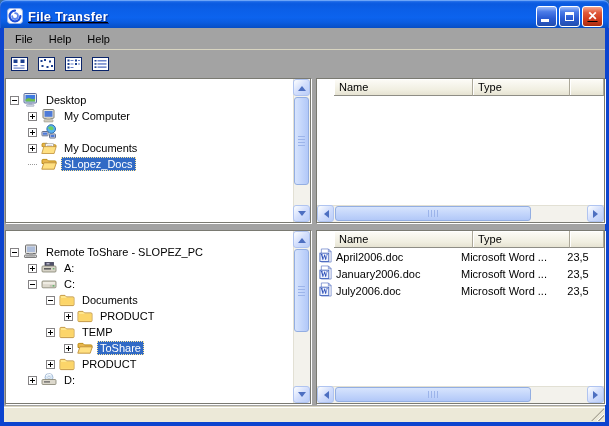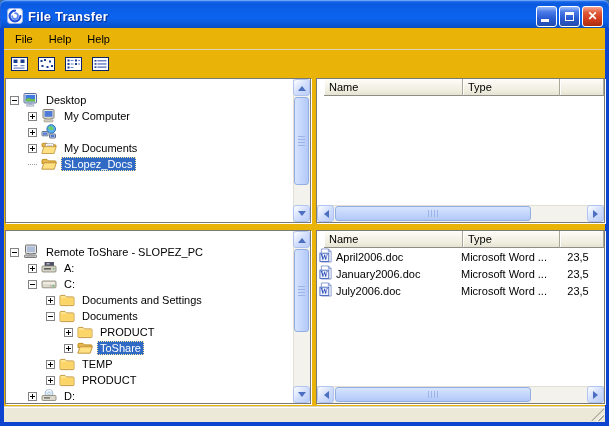--- a/index.html
+++ b/index.html
@@ -8,20 +8,21 @@
 
   .window { position:relative; width:609px; height:426px; }
 
   
   .titlebar {
     position:absolute; top:0; left:0; right:0; height:32px;
     border-radius:6px 6px 0 0;
     background:linear-gradient(180deg,#4a90f4 0%,#1765e6 6%,#0a5ae0 12%,#0b5fe8 30%,#0c63ee 55%,#0a5ce0 70%,#0750c8 85%,#0340ae 97%,#0236a0 100%);
     display:flex; align-items:center;
     box-shadow: inset 0 1px 0 #6ba4f8, inset 1px 0 0 #1e5edb, inset -1px 0 0 #1e5edb;
+    text-decoration: underline;
   }
   .app-icon { width:16px; height:16px; margin:0 5px 0 7px; flex:0 0 auto; }
   .title-text {
     color:#fff; font-weight:bold; font-size:13px; letter-spacing:.2px;
     text-shadow:1px 1px 1px #00268e;
   }
   .titlebar-buttons { margin-left:auto; display:flex; gap:2px; padding-right:6px; }
   .tb-btn {
     width:21px; height:21px; border-radius:3px; border:1px solid #fff;
     display:flex; align-items:center; justify-content:center;
@@ -29,21 +30,21 @@
   }
   .tb-btn.blue  { background:linear-gradient(180deg,#9dbcf8 0%,#4c7ce8 25%,#2a5bd2 60%,#234ead 100%); }
   .tb-btn.red   { background:linear-gradient(180deg,#f6a58c 0%,#e0593a 30%,#d03c1d 65%,#aa2d10 100%); }
   .glyph-min { position:absolute; left:4px; bottom:4px; width:8px; height:3px; background:#fff; }
   .glyph-max { width:9px; height:9px; border:1px solid #fff; border-top:3px solid #fff; }
   .glyph-close { font-size:12px; line-height:1; }
 
   
   .frame {
     position:absolute; top:28px; left:0; right:0; bottom:0;
-    background:#eab308;
+    background:#a3a3a3;
     border:4px solid #0c44cf; border-top:0;
   }
   
 
   .menubar { position:absolute; top:0; left:0; right:0; height:21px; display:flex; align-items:center; padding-left:3px; }
   .menu-item { padding:3px 8px; color:#000; }
   .menu-sep { position:absolute; top:21px; left:0; right:0; height:1px; background:#fff; border-top:1px solid #d8d4c0; }
 
   .toolbar { position:absolute; top:23px; left:0; right:0; height:25px; display:flex; align-items:center; gap:4px; padding-left:4px; }
   .tool-btn { width:23px; height:20px; display:flex; align-items:center; justify-content:center; border:1px solid transparent; }
@@ -66,21 +67,21 @@
   }
   .expander::before { content:''; position:absolute; left:1px; right:1px; top:3px; height:1px; background:#000; }
   .expander.plus::after { content:''; position:absolute; top:1px; bottom:1px; left:3px; width:1px; background:#000; }
   .connector { flex:0 0 auto; width:9px; height:1px; border-top:1px dotted #9a9a9a; margin-right:4px; }
   .tree-icon { flex:0 0 auto; width:16px; height:16px; margin-right:4px; }
   .tree-icon svg { display:block; }
   .tree-label { padding:1px 3px; color:#000; }
   .tree-label.sel { background:#316ac5; color:#fff; outline:1px dotted #ffe89c; outline-offset:-1px; }
 
   
-  .list-header { position:absolute; top:0; left:7px; right:0; height:17px; display:grid; grid-template-columns:139px 97px 1fr; }
+  .list-header { position:absolute; top:0; left:17px; right:0; height:17px; display:grid; grid-template-columns:139px 97px 1fr; }
   .hcell {
     background:linear-gradient(180deg,#fdfcf8 0%,#f0eee0 70%,#e6e3d2 100%);
     border-bottom:1px solid #8e8d85; border-right:1px solid #aca899;
     box-shadow:inset 1px 1px 0 #ffffff;
     padding:2px 0 0 5px; color:#000; overflow:hidden;
   }
   .list-body { position:absolute; top:17px; left:0; right:0; bottom:17px; background:#fff; overflow:hidden; }
   .file-row { height:17px; display:grid; grid-template-columns:139px 97px 1fr; align-items:center; }
   .cell-name { display:flex; align-items:center; padding-left:2px; overflow:hidden; white-space:nowrap; }
   .cell-name svg { flex:0 0 auto; margin-right:3px; }
@@ -362,72 +363,61 @@
                 <rect x="1" y="5" width="14" height="6.8" rx="1" fill="#dcd8cc" stroke="#82806e" stroke-width=".8"></rect>
                 <rect x="2" y="6" width="12" height="2.2" fill="#efece3"></rect>
                 <rect x="11.5" y="9.3" width="2" height="1.2" fill="#3fa34d"></rect>
                 <rect x="8.8" y="9.3" width="2" height="1.2" fill="#b8b4a8"></rect>
               </svg>
             </span>
             <span class="tree-label">C:</span>
           </div>
           <div class="tree-row">
             <span class="tree-indent" style="width: 40px;"></span>
-            <span class="expander plus"></span>
+            <span class="expander"></span>
             <span class="tree-icon">
               <svg viewBox="0 0 16 16" width="16" height="16">
                 <path d="M1 4.3 c0-.5.4-.9.9-.9 h4.1 l1.5 1.5 h6.6 c.5 0 .9.4.9.9 v6.9 c0 .5-.4.9-.9.9 H1.9 c-.5 0-.9-.4-.9-.9 z" fill="#ffe68c" stroke="#c09038" stroke-width=".9"></path>
                 <path d="M1.5 6 h13 v6 c0 .4-.3.7-.7.7 H2.2 c-.4 0-.7-.3-.7-.7 z" fill="#fcd569"></path>
               </svg>
             </span>
-            <span class="tree-label">Documents and Settings</span>
-          </div>
-          <div class="tree-row">
-            <span class="tree-indent" style="width: 40px;"></span>
-            <span class="expander"></span>
+            <span class="tree-label">Documents</span>
+          </div>
+          <div class="tree-row">
+            <span class="tree-indent" style="width: 58px;"></span>
+            <span class="expander plus"></span>
             <span class="tree-icon">
               <svg viewBox="0 0 16 16" width="16" height="16">
                 <path d="M1 4.3 c0-.5.4-.9.9-.9 h4.1 l1.5 1.5 h6.6 c.5 0 .9.4.9.9 v6.9 c0 .5-.4.9-.9.9 H1.9 c-.5 0-.9-.4-.9-.9 z" fill="#ffe68c" stroke="#c09038" stroke-width=".9"></path>
                 <path d="M1.5 6 h13 v6 c0 .4-.3.7-.7.7 H2.2 c-.4 0-.7-.3-.7-.7 z" fill="#fcd569"></path>
               </svg>
             </span>
-            <span class="tree-label">Documents</span>
-          </div>
-          <div class="tree-row">
-            <span class="tree-indent" style="width: 58px;"></span>
+            <span class="tree-label">PRODUCT</span>
+          </div>
+          <div class="tree-row">
+            <span class="tree-indent" style="width: 40px;"></span>
             <span class="expander plus"></span>
             <span class="tree-icon">
               <svg viewBox="0 0 16 16" width="16" height="16">
                 <path d="M1 4.3 c0-.5.4-.9.9-.9 h4.1 l1.5 1.5 h6.6 c.5 0 .9.4.9.9 v6.9 c0 .5-.4.9-.9.9 H1.9 c-.5 0-.9-.4-.9-.9 z" fill="#ffe68c" stroke="#c09038" stroke-width=".9"></path>
                 <path d="M1.5 6 h13 v6 c0 .4-.3.7-.7.7 H2.2 c-.4 0-.7-.3-.7-.7 z" fill="#fcd569"></path>
               </svg>
             </span>
-            <span class="tree-label">PRODUCT</span>
+            <span class="tree-label">TEMP</span>
           </div>
           <div class="tree-row">
             <span class="tree-indent" style="width: 58px;"></span>
             <span class="expander plus"></span>
             <span class="tree-icon">
               <svg viewBox="0 0 16 16" width="16" height="16">
                 <path d="M1 4.3 c0-.5.4-.9.9-.9 h4.1 l1.5 1.5 h6.6 c.5 0 .9.4.9.9 v1.7 H1 z" fill="#e8b64c" stroke="#b8860b" stroke-width=".9"></path>
                 <path d="M.8 13.2 L2.9 6.8 h12.4 l-2.1 6.4 z" fill="#ffe082" stroke="#c09038" stroke-width=".9"></path>
               </svg>
             </span>
             <span class="tree-label sel">ToShare</span>
-          </div>
-          <div class="tree-row">
-            <span class="tree-indent" style="width: 40px;"></span>
-            <span class="expander plus"></span>
-            <span class="tree-icon">
-              <svg viewBox="0 0 16 16" width="16" height="16">
-                <path d="M1 4.3 c0-.5.4-.9.9-.9 h4.1 l1.5 1.5 h6.6 c.5 0 .9.4.9.9 v6.9 c0 .5-.4.9-.9.9 H1.9 c-.5 0-.9-.4-.9-.9 z" fill="#ffe68c" stroke="#c09038" stroke-width=".9"></path>
-                <path d="M1.5 6 h13 v6 c0 .4-.3.7-.7.7 H2.2 c-.4 0-.7-.3-.7-.7 z" fill="#fcd569"></path>
-              </svg>
-            </span>
-            <span class="tree-label">TEMP</span>
           </div>
           <div class="tree-row">
             <span class="tree-indent" style="width: 40px;"></span>
             <span class="expander plus"></span>
             <span class="tree-icon">
               <svg viewBox="0 0 16 16" width="16" height="16">
                 <path d="M1 4.3 c0-.5.4-.9.9-.9 h4.1 l1.5 1.5 h6.6 c.5 0 .9.4.9.9 v6.9 c0 .5-.4.9-.9.9 H1.9 c-.5 0-.9-.4-.9-.9 z" fill="#ffe68c" stroke="#c09038" stroke-width=".9"></path>
                 <path d="M1.5 6 h13 v6 c0 .4-.3.7-.7.7 H2.2 c-.4 0-.7-.3-.7-.7 z" fill="#fcd569"></path>
               </svg>
             </span>

